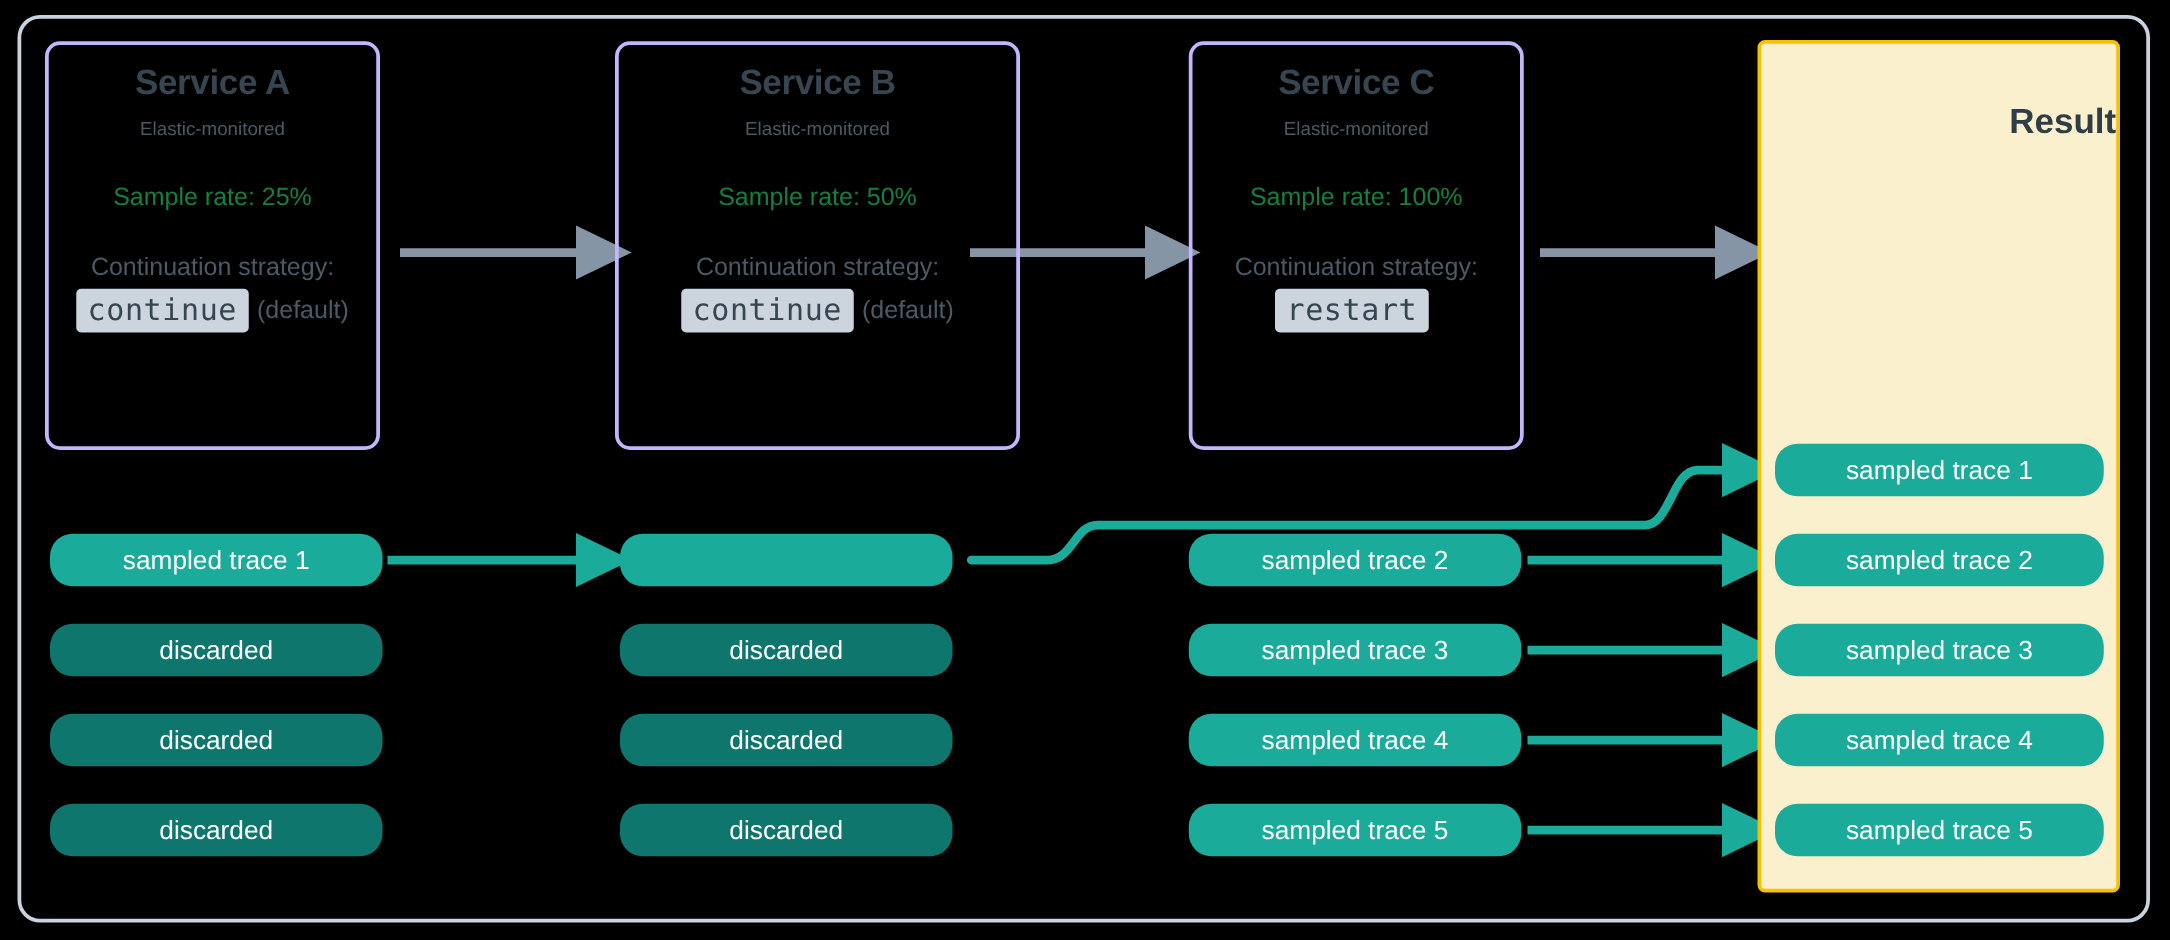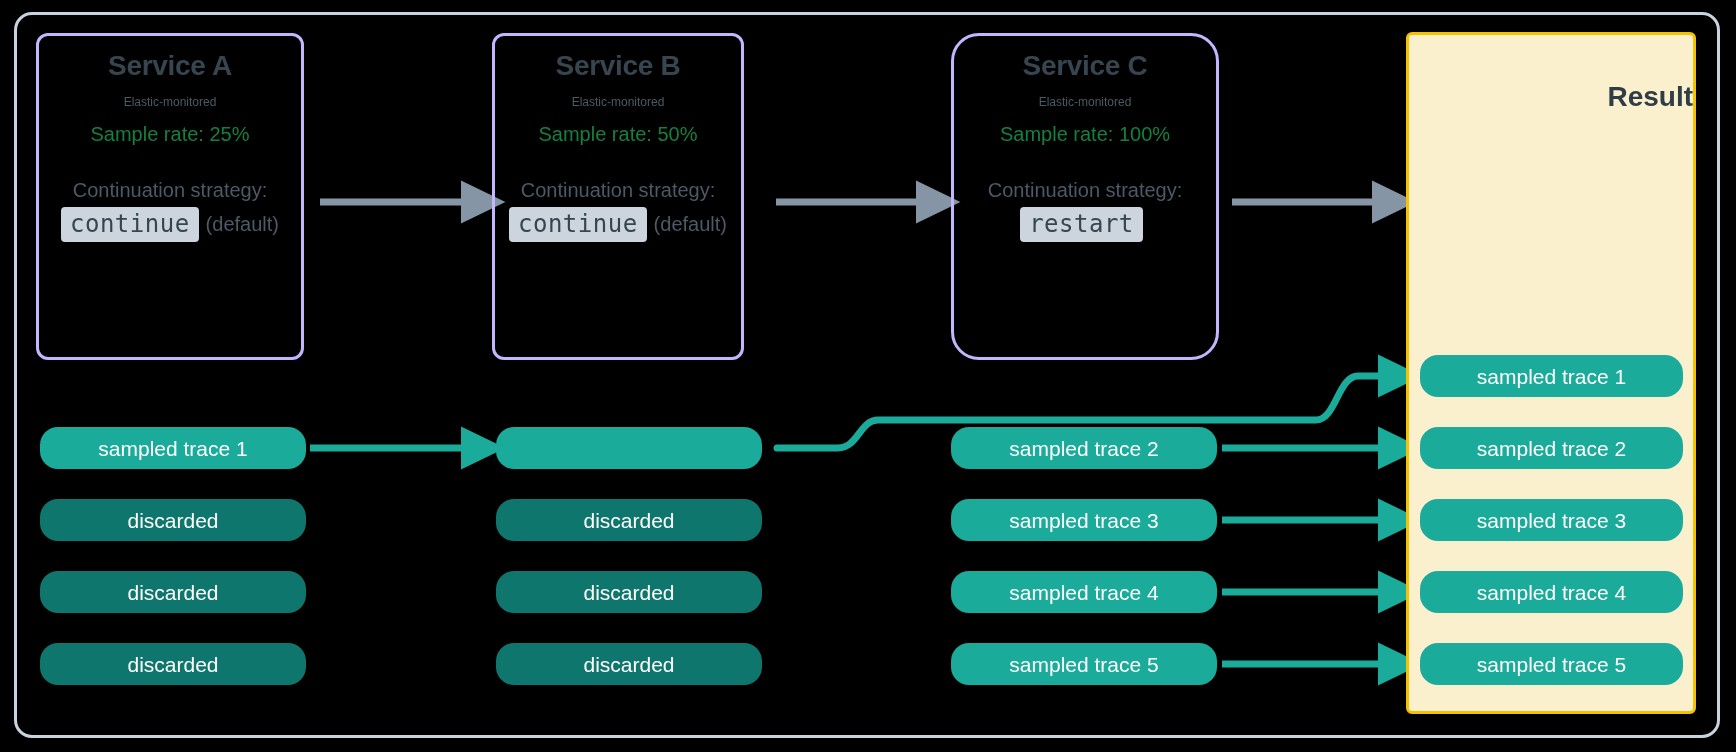--- a/index.html
+++ b/index.html
@@ -46,23 +46,23 @@
     padding-top:14px;
   }
   .svc-title{
     font-size:28px;
     font-weight:bold;
     color:#36454f;
     letter-spacing:-0.3px;
     margin-bottom:13px;
   }
   .svc-sub{
-    font-size:12px;
+    font-size:15px;
     color:#4a5a66;
-    margin-bottom:14px;
+    margin-bottom:35px;
   }
   .svc-rate{
     font-size:20px;
     color:#15803d;
     margin-bottom:30px;
   }
   .svc-strategy-label{
     font-size:20px;
     color:#4a5a66;
     line-height:1.45;
@@ -171,32 +171,32 @@
     <div class="svc-title">Service A</div>
     <div class="svc-sub">Elastic-monitored</div>
     <div class="svc-rate">Sample rate: 25%</div>
     <div class="svc-strategy-label">Continuation strategy:</div>
     <div class="svc-strategy-line">
       <code class="kbd">continue</code>
       <span class="default-note">(default)</span>
     </div>
   </div>
 
-  <div class="service-box" style="left:492px; top:33px; width:252px; height:327px;">
+  <div class="service-box" style="left:492px; top:33px; width:324px; height:327px;">
     <div class="svc-title">Service B</div>
     <div class="svc-sub">Elastic-monitored</div>
     <div class="svc-rate">Sample rate: 50%</div>
     <div class="svc-strategy-label">Continuation strategy:</div>
     <div class="svc-strategy-line">
       <code class="kbd">continue</code>
       <span class="default-note">(default)</span>
     </div>
   </div>
 
-  <div class="service-box" style="left:951px; top:33px; width:268px; height:327px;border-radius:28px;">
+  <div class="service-box" style="left:951px; top:33px; width:268px; height:327px;">
     <div class="svc-title">Service C</div>
     <div class="svc-sub">Elastic-monitored</div>
     <div class="svc-rate">Sample rate: 100%</div>
     <div class="svc-strategy-label">Continuation strategy:</div>
     <div class="svc-strategy-line">
       <code class="kbd">restart</code>
       <span class="default-note"></span>
     </div>
   </div>
 

